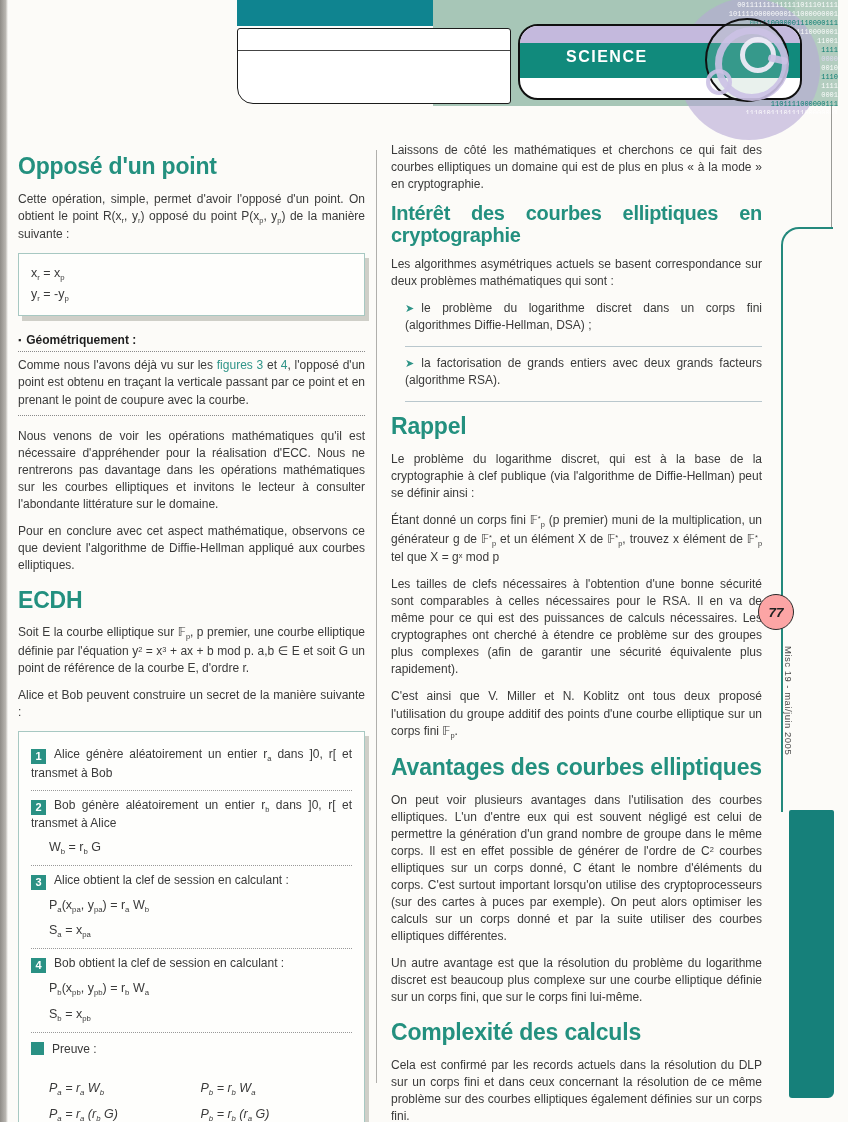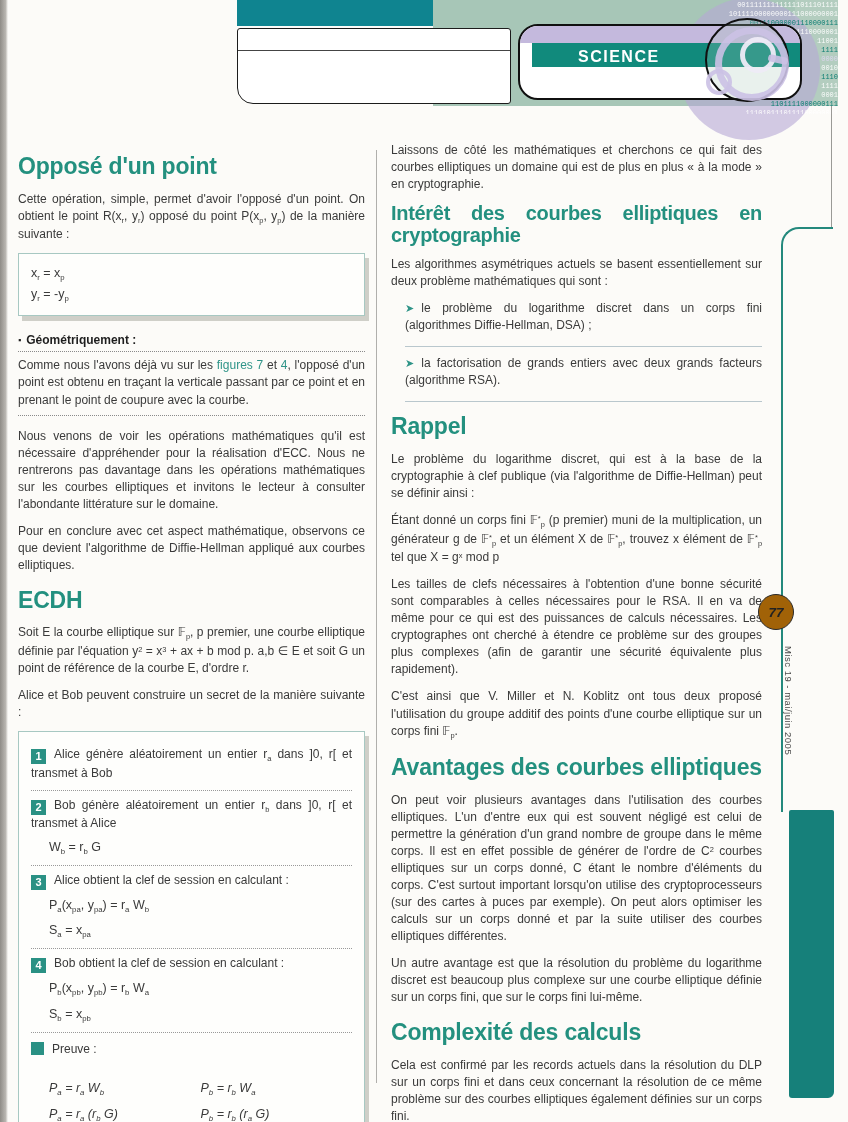--- a/index.html
+++ b/index.html
@@ -24,40 +24,40 @@
     text-align:right;letter-spacing:0;}
   .binary div{color:rgba(255,255,255,0.92);white-space:nowrap;}
   .binary div:nth-child(3n){color:#0d7f73;}
   .binary div:nth-child(7n){color:rgba(222,214,240,0.95);}
   .whitebox{position:absolute;left:237px;top:28px;width:272px;height:74px;background:#fff;
     border:1.5px solid #1c1c1c;border-radius:3px 3px 3px 16px;}
   .whitebox .divline{position:absolute;left:0;top:21px;width:100%;height:0;border-top:1.5px solid #444;}
   .badge{position:absolute;left:518px;top:24px;width:280px;height:72px;
     border:2.5px solid #101010;border-radius:20px;background:#fff;overflow:hidden;}
   .badge .strip-lav{position:absolute;left:0;top:0;width:100%;height:17px;background:#c4b9dd;}
-  .badge .strip-teal{position:absolute;left:12px;top:17px;width:100%;height:24px;background:#118a7c;
+  .badge .strip-teal{position:absolute;left:0;top:17px;width:100%;height:35px;background:#118a7c;
     color:#fff;font-weight:bold;font-size:16px;letter-spacing:1.5px;text-align:center;line-height:28px;text-decoration:underline;}
   .badge .strip-teal span{display:inline-block;width:62%;margin-right:38%;text-align:center;}
   .badge-bulge{position:absolute;left:705px;top:18px;width:80px;height:80px;border-radius:50%;
     border:2.5px solid #101010;background:rgba(167,198,183,0.25);}
   .lens-outer{position:absolute;left:715px;top:27px;width:60px;height:60px;border-radius:50%;
     border:7px solid rgba(203,193,228,0.9);}
   .lens-inner{position:absolute;left:740px;top:37px;width:26px;height:26px;border-radius:50%;
     border:5px solid rgba(238,235,247,0.95);}
   .lens-small{position:absolute;left:706px;top:69px;width:18px;height:18px;border-radius:50%;
     border:4px solid rgba(203,193,228,0.9);}
   .lens-handle{position:absolute;left:768px;top:56px;width:20px;height:7px;border-radius:3px;
     background:rgba(203,193,228,0.9);transform:rotate(12deg);}
   
   .tab-line{position:absolute;left:781px;top:106px;width:50px;height:122px;border-right:1.2px solid #9a9a96;}
   .tab-curve{position:absolute;left:781px;top:227px;width:50px;height:34px;
     border-left:2px solid #24897d;border-top:2px solid #24897d;border-top-left-radius:18px;}
   .margin-line{position:absolute;left:781px;top:258px;width:2px;height:554px;background:#24897d;}
   .page-circle{position:absolute;left:758px;top:594px;width:34px;height:34px;border-radius:50%;
-    background:#a16207;border:1.6px solid #2a2a2a;z-index:5;
+    background:#fca5a5;border:1.6px solid #2a2a2a;z-index:5;
     font-size:13.5px;font-weight:bold;font-style:italic;color:#222;
     display:flex;align-items:center;justify-content:center;}
   .issue-vertical{position:absolute;left:783px;top:646px;height:130px;
     writing-mode:vertical-rl;font-size:9.5px;color:#4a4a4a;letter-spacing:0.5px;}
   .teal-block{position:absolute;left:789px;top:810px;width:45px;height:288px;background:#16807a;
     border-radius:2px 2px 6px 3px;}
   
   .col-divider{position:absolute;left:376px;top:150px;width:1px;height:933px;background:#b0afac;}
   .col{position:absolute;top:142px;font-size:12px;line-height:1.42;text-align:justify;}
   .col-left{left:18px;width:347px;}
@@ -154,21 +154,21 @@
   <p>Cette opération, simple, permet d'avoir l'opposé d'un point. On obtient le point R(x<sub>r</sub>, y<sub>r</sub>) opposé du point P(x<sub>p</sub>, y<sub>p</sub>) de la manière suivante :</p>
 
   <div class="fbox">
       <div class="formula">x<sub>r</sub> = x<sub>p</sub></div>
       <div class="formula">y<sub>r</sub> = -y<sub>p</sub></div>
     </div>
 
   <div class="geo-label">
     <span class="sq">▪</span><b>Géométriquement :</b>
   </div>
-  <div class="geo-text">Comme nous l'avons déjà vu sur les <span class="teal">figures 7</span> et <span class="teal">4</span>, l'opposé d'un point est obtenu en traçant la verticale passant par ce point et en prenant le point de coupure avec la courbe.</div>
+  <div class="geo-text">Comme nous l'avons déjà vu sur les <span class="teal">figures 3</span> et <span class="teal">4</span>, l'opposé d'un point est obtenu en traçant la verticale passant par ce point et en prenant le point de coupure avec la courbe.</div>
 
   <p>Nous venons de voir les opérations mathématiques qu'il est nécessaire d'appréhender pour la réalisation d'ECC. Nous ne rentrerons pas davantage dans les opérations mathématiques sur les courbes elliptiques et invitons le lecteur à consulter l'abondante littérature sur le domaine.</p>
   <p>Pour en conclure avec cet aspect mathématique, observons ce que devient l'algorithme de Diffie-Hellman appliqué aux courbes elliptiques.</p>
 
   <h2 class="sec">ECDH</h2>
   <p>Soit E la courbe elliptique sur 𝔽<sub>p</sub>, p premier, une courbe elliptique définie par l'équation y<sup>2</sup> = x<sup>3</sup> + ax + b mod p. a,b ∈  E et soit G un point de référence de la courbe E, d'ordre r.</p>
   <p>Alice et Bob peuvent construire un secret de la manière suivante :</p>
 
   <div class="steps-box">
     <div>
@@ -207,21 +207,21 @@
 
     </div>
   </div>
 
 </div>
 
 <div class="col col-right">
   <p>Laissons de côté les mathématiques et cherchons ce qui fait des courbes elliptiques un domaine qui est de plus en plus « à la mode » en cryptographie.</p>
 
   <h1 class="sec">Intérêt des courbes elliptiques en cryptographie</h1>
-  <p>Les algorithmes asymétriques actuels se basent essentiellement sur deux problème mathématiques qui sont :</p>
+  <p>Les algorithmes asymétriques actuels se basent correspondance sur deux problèmes mathématiques qui sont :</p>
   <div>
       <div class="bullet"><span class="arrow">➤</span>le problème du logarithme discret dans un corps fini (algorithmes Diffie-Hellman, DSA) ;</div>
       <div class="bullet"><span class="arrow">➤</span>la factorisation de grands entiers avec deux grands facteurs (algorithme RSA).</div>
     </div>
 
   <h2 class="sec">Rappel</h2>
   <p>Le problème du logarithme discret, qui est à la base de la cryptographie à clef publique (via l'algorithme de Diffie-Hellman) peut se définir ainsi :</p>
   <p>Étant donné un corps fini 𝔽<sup>*</sup><sub>p</sub> (p premier) muni de la multiplication, un générateur g de 𝔽<sup>*</sup><sub>p</sub> et un élément X de 𝔽<sup>*</sup><sub>p</sub>, trouvez x élément de 𝔽<sup>*</sup><sub>p</sub> tel que X = g<sup>x</sup> mod p</p>
   <p>Les tailles de clefs nécessaires à l'obtention d'une bonne sécurité sont comparables à celles nécessaires pour le RSA. Il en va de même pour ce qui est des puissances de calculs nécessaires. Les cryptographes ont cherché à étendre ce problème sur des groupes plus complexes (afin de garantir une sécurité équivalente plus rapidement).</p>
   <p>C'est ainsi que V. Miller et N. Koblitz ont tous deux proposé l'utilisation du groupe additif des points d'une courbe elliptique sur un corps fini 𝔽<sub>p</sub>.</p>

